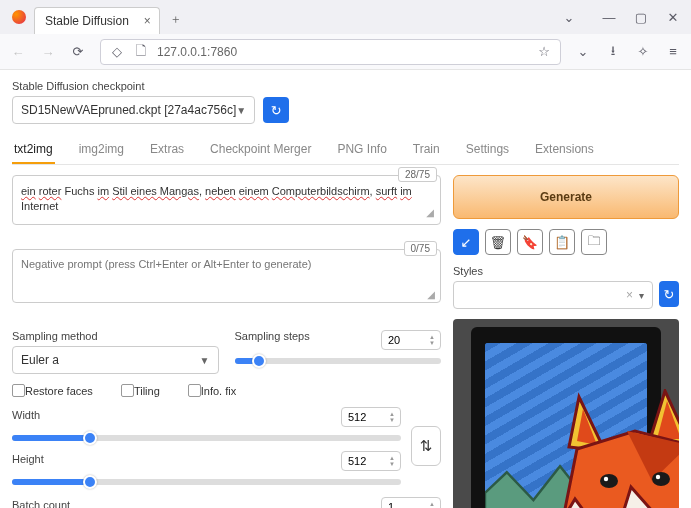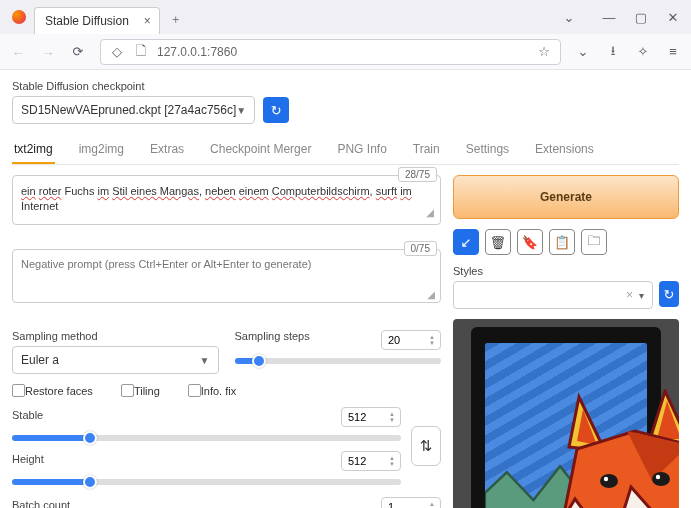--- a/index.html
+++ b/index.html
@@ -174,21 +174,21 @@
           </label>
         <label class="cb">
             <span class="cbbox"></span>
             <span>Info. fix</span>
           </label>
       </div>
 
       <div class="dgwrap">
         <div class="dgcol">
           <div class="dimrow">
-            <span class="lbl dglbl">Stable</span>
+            <span class="lbl dglbl">Width</span>
             <div style="flex:1"></div>
             <span class="numwrap"><input class="numin" value="512" style=""><span class="spin">▲<br>▼</span></span>
           </div>
           <div class="slider">
               <div class="track" style="width:20%"></div>
               <div class="thumb" style="left:20%"></div>
             </div>
 
           <div class="dimrow" style="margin-top:10px">
             <span class="lbl dglbl">Height</span>

